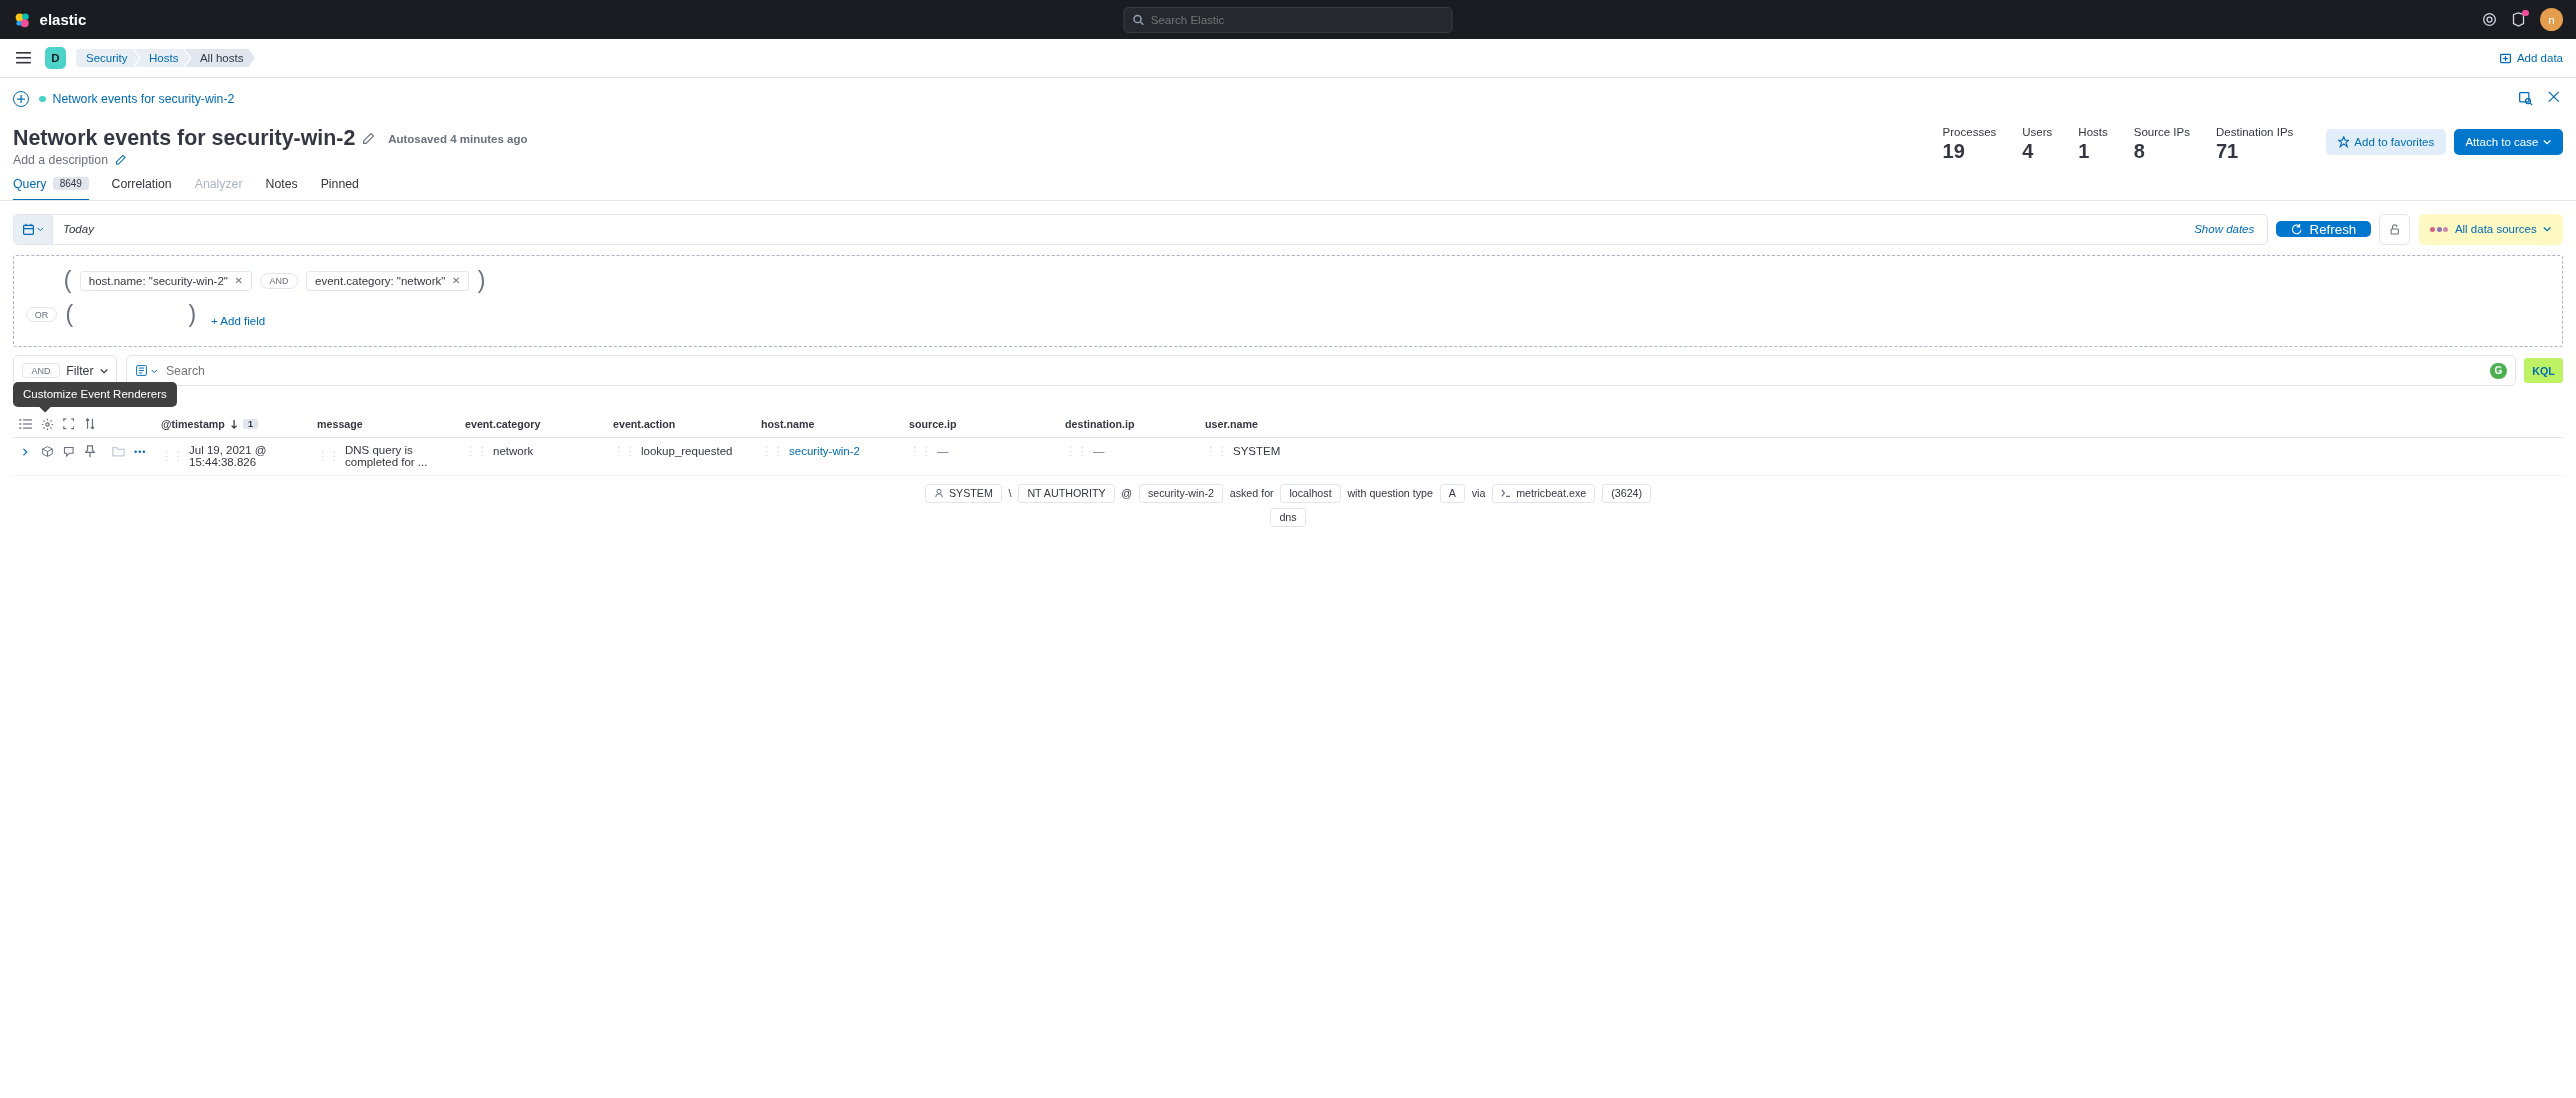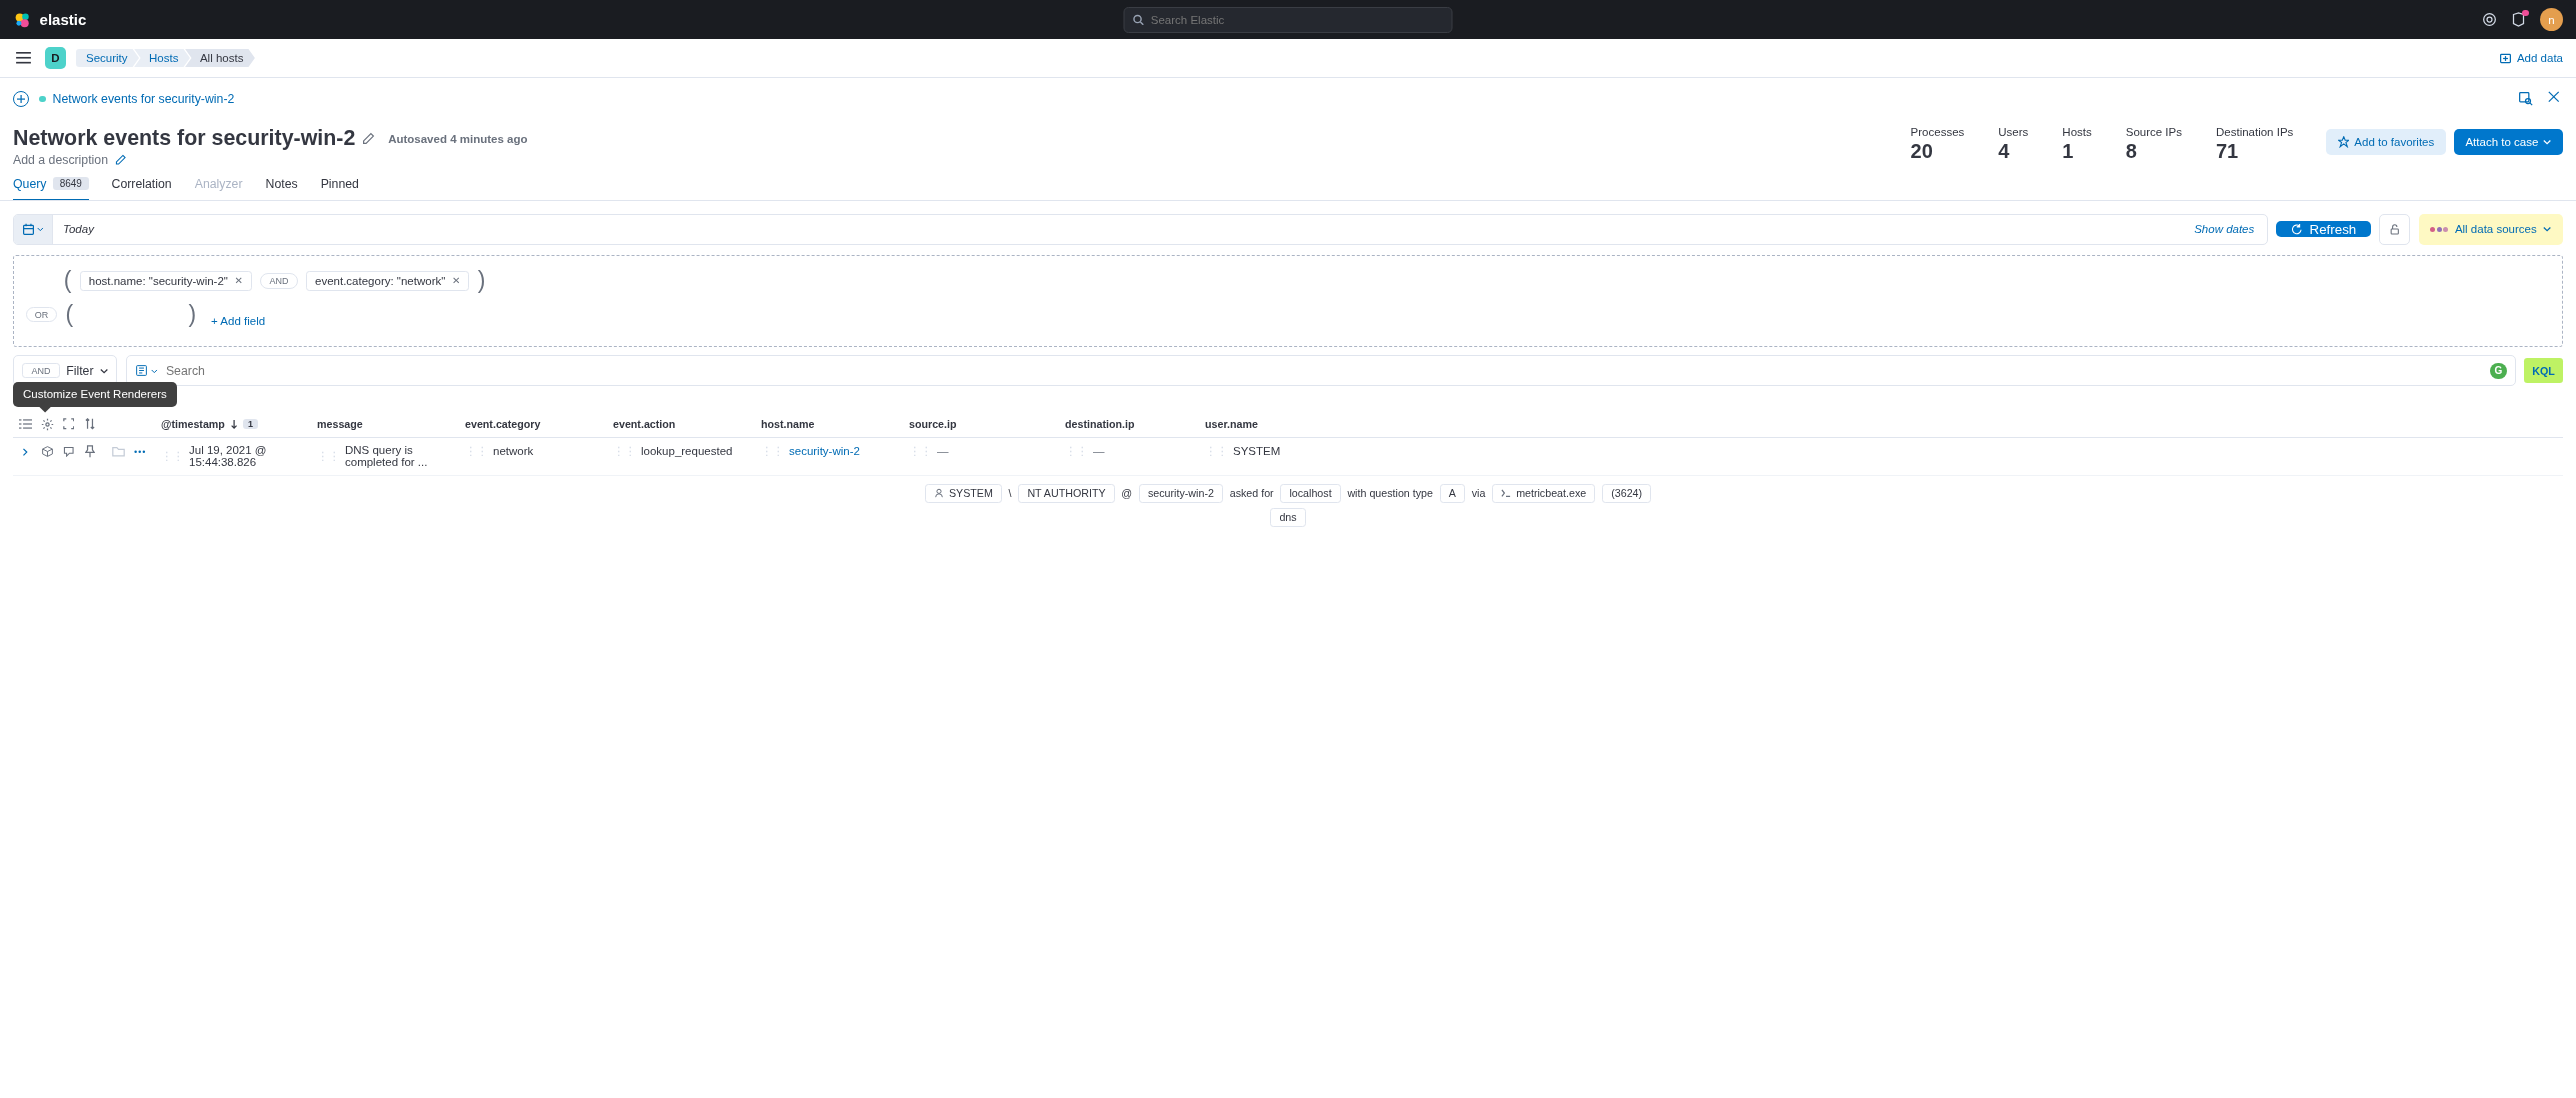--- a/index.html
+++ b/index.html
@@ -35,21 +35,21 @@
   .tl-bar-right { margin-left: auto; display: flex; gap: 8.2px; }
   .tl-icon-btn { color: #006bb4; cursor: pointer; padding: 3.3px; }
   
   
   .title-row { display: flex; padding: 6.6px 13px 0 13px; align-items: flex-start; gap: 33px; }
   .title-block { flex: 0 0 auto; }
   .title { font-size: 21.4px; font-weight: 700; display: flex; align-items: center; gap: 6.6px; }
   .pencil { color: #6a717d; cursor: pointer; }
   .autosave { color: #6a717d; font-size: 11.5px; margin-left: 6.6px;}
   .desc { color: #6a717d; font-size: 12.3px; margin-top: 1.6px; display:flex; align-items:center; gap:6.6px;}
-  .stats { display: flex; gap: 34px; margin-left: auto; }
+  .stats { display: flex; gap: 26px; margin-left: auto; }
   .stat .label { font-size: 11.5px; color: #343741; }
   .stat .val { font-size: 20px; font-weight: 700; margin-top: 1.6px;}
   .title-actions { display:flex; gap:8.2px; align-items:flex-start; padding-top:3.3px;}
   .btn { border-radius: 5px; padding: 6.6px 11.5px; font-size: 11.5px; font-weight: 500; border: none; cursor: pointer; display:flex; align-items:center; gap:5px;}
   .btn-light { background: #e1eefa; color: #006bb4; }
   .btn-filled { background:#0077cc; color:#fff;}
   
   
   .tabs { display: flex; gap: 23px; padding: 10px 13px 0 13px; border-bottom: 0.8px solid #e0e5ee; }
   .tab { padding-bottom: 8.2px; font-size: 12.3px; color: #343741; cursor: pointer; border-bottom: 1.6px solid transparent; display:flex; align-items:center; gap:6.6px;}
@@ -229,21 +229,21 @@
       <span class="pencil">
         <svg width="11.5" height="11.5" viewBox="0 0 16 16" fill="none" stroke="#006bb4" stroke-width="1.5">
             <path d="M11 2 L14 5 L5 14 L2 14 L2 11 Z"></path>
           </svg>
       </span>
     </div>
   </div>
   <div class="stats">
     <div class="stat">
         <div class="label">Processes</div>
-        <div class="val">20</div>
+        <div class="val">19</div>
       </div>
     <div class="stat">
         <div class="label">Users</div>
         <div class="val">4</div>
       </div>
     <div class="stat">
         <div class="label">Hosts</div>
         <div class="val">1</div>
       </div>
     <div class="stat">

